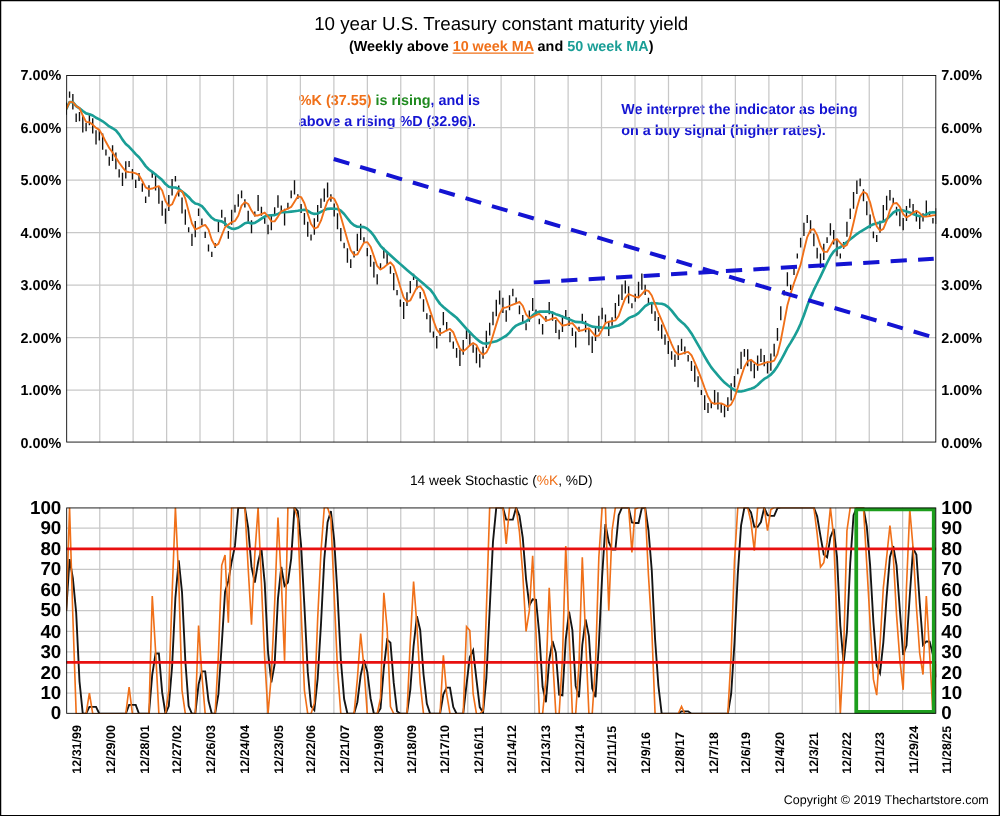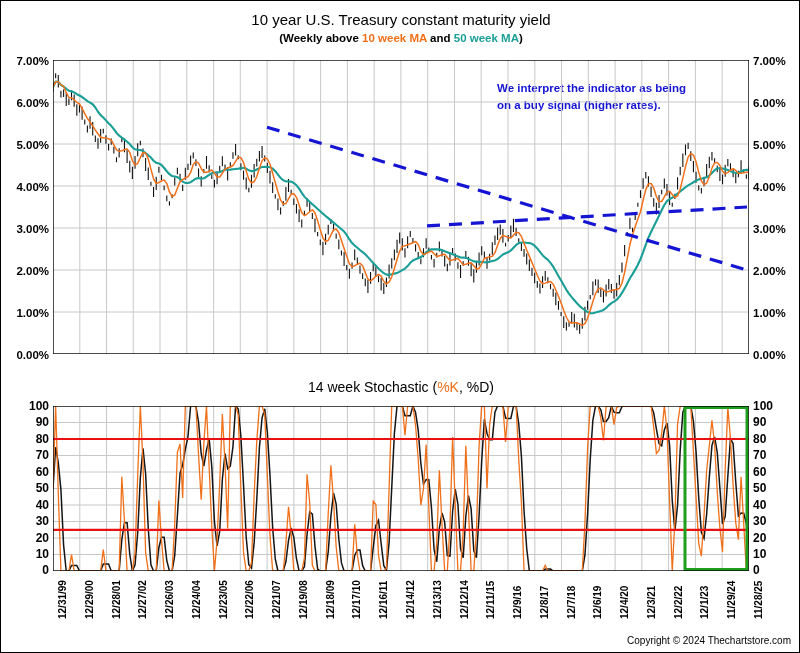--- a/index.html
+++ b/index.html
@@ -12,43 +12,43 @@
   .wrap{position:absolute;inset:0;}
   
   #main-title{
     position:absolute;left:0;top:10px;width:800px;text-align:center;
     font-size:15px;color:#000;font-weight:400;
   }
   #main-subtitle{
     position:absolute;left:0;top:31px;width:800px;text-align:center;
     font-size:11.5px;font-weight:bold;color:#000;
   }
-  #main-subtitle .orange{color:#f07019;}
+  #main-subtitle .orange{color:#f07019;text-decoration:underline;}
   #main-subtitle .teal{color:#1a9e96;}
   #stoch-title{
     position:absolute;left:0;top:378px;width:800px;text-align:center;
-    font-size:14px;color:#000;
+    font-size:11px;color:#000;
   }
   #stoch-title .k{color:#f07019;}
   
   .anno{position:absolute;font-size:11.5px;font-weight:bold;line-height:17px;}
   #anno-left{left:238px;top:72px;width:240px;}
   #anno-left .o{color:#f07019;}
   #anno-left .g{color:#1f8a1f;}
   #anno-left .b{color:#1414d2;}
   #anno-right{left:496px;top:79px;width:250px;color:#1414d2;}
   
   .ylab{
     position:absolute;font-size:11.5px;font-weight:bold;color:#000;
     width:46px;text-align:right;height:12px;line-height:12px;
   }
   .ylab.right{text-align:left;left:752px;}
   .ylab.left{left:2px;}
   .slab{
-    position:absolute;font-size:12px;font-weight:bold;color:#000;
+    position:absolute;font-size:15px;font-weight:bold;color:#000;
     width:28px;text-align:right;height:11px;line-height:11px;
   }
   .slab.left{left:20px;}
   .slab.right{left:752px;text-align:left;}
   .xlab{
     position:absolute;font-size:10px;font-weight:bold;color:#000;
     transform-origin:left top;transform:rotate(-90deg);
     white-space:nowrap;top:618px;
   }
   #copyright{
@@ -59,20 +59,24 @@
   #plot-main,#plot-stoch{position:absolute;}
 </style>
 </head>
 <body>
 
 <div class="wrap">
 
   <div id="main-title">10 year U.S. Treasury constant maturity yield</div>
   <div id="main-subtitle"><span>(Weekly above </span><span class="orange">10 week MA</span><span> and </span><span class="teal">50 week MA</span><span>)</span></div>
 
+  <div id="anno-left" class="anno">
+    <span class="o">%K (37.55)</span><span class="g"> is rising</span><span class="b">, and is</span><br>
+    <span class="b">above a rising %D (32.96).</span>
+  </div>
   <div id="anno-right" class="anno">
     <span>We interpret the indicator as being</span><br>
     <span>on a buy signal (higher rates).</span>
   </div>
 
   <div id="stoch-title"><span>14 week Stochastic (</span><span class="k">%K</span><span>, %D</span><span>)</span></div>
 
   <svg id="plot-main" style="left:52px;top:59px;" width="696" height="294" viewBox="0 0 696 294">
     <g stroke="#c8c8c8" stroke-width="1">
       <line x1="0" y1="42" x2="696" y2="42"></line>
@@ -231,14 +235,14 @@
       <div class="xlab" style="left: 564.615px;">12/7/18</div>
       <div class="xlab" style="left: 591.385px;">12/6/19</div>
       <div class="xlab" style="left: 618.154px;">12/4/20</div>
       <div class="xlab" style="left: 644.923px;">12/3/21</div>
       <div class="xlab" style="left: 671.692px;">12/2/22</div>
       <div class="xlab" style="left: 698.462px;">12/1/23</div>
       <div class="xlab" style="left: 725.231px;">11/29/24</div>
       <div class="xlab" style="left: 752px;">11/28/25</div>
     </div>
 
-  <div id="copyright">Copyright © 2024 Thechartstore.com</div>
+  <div id="copyright">Copyright © 2019 Thechartstore.com</div>
 </div>
 
 </body></html>

